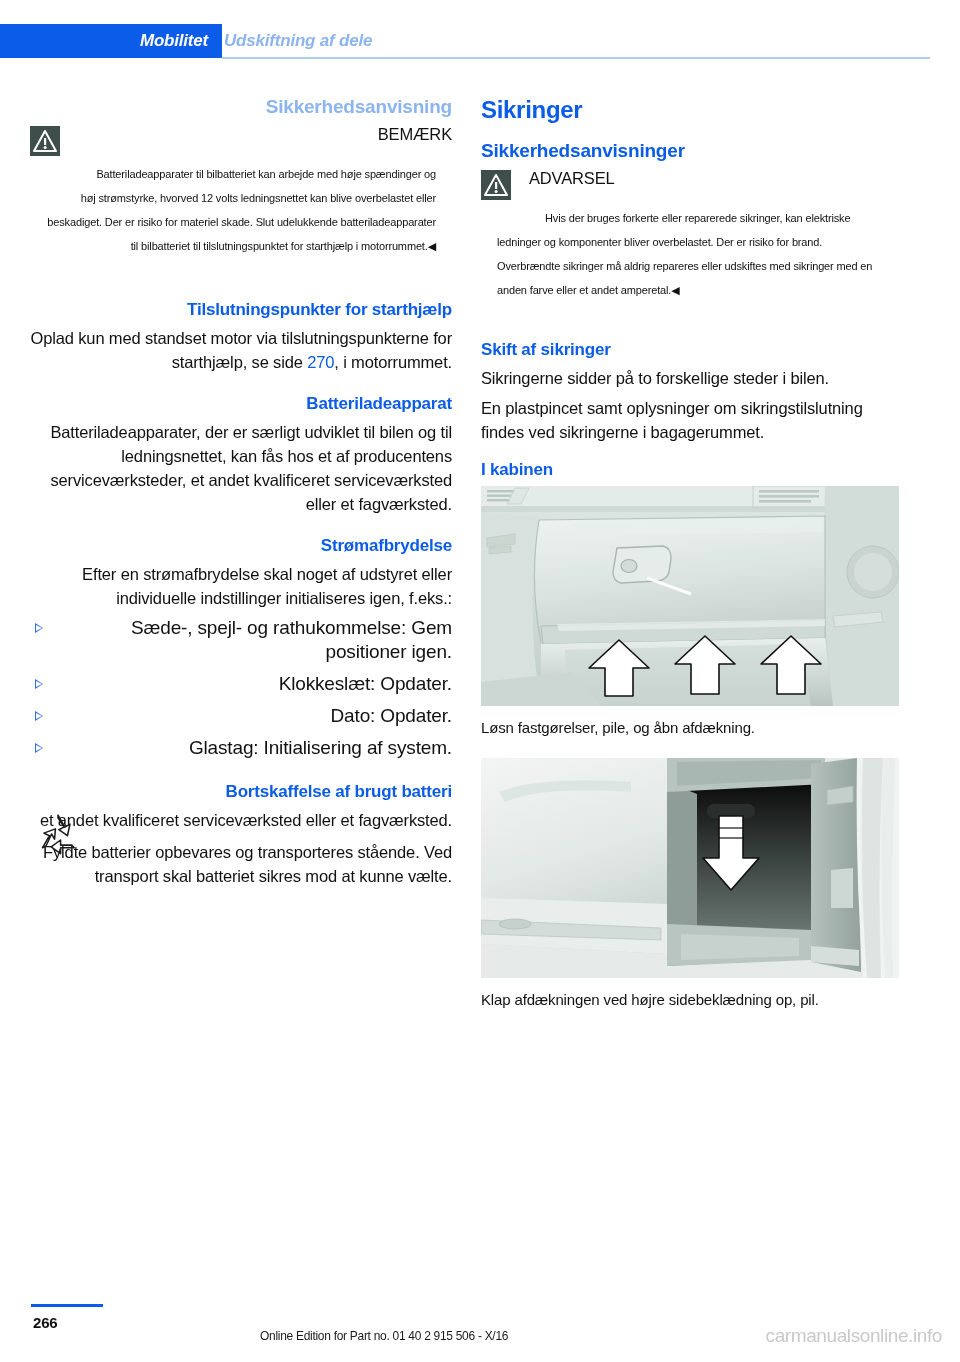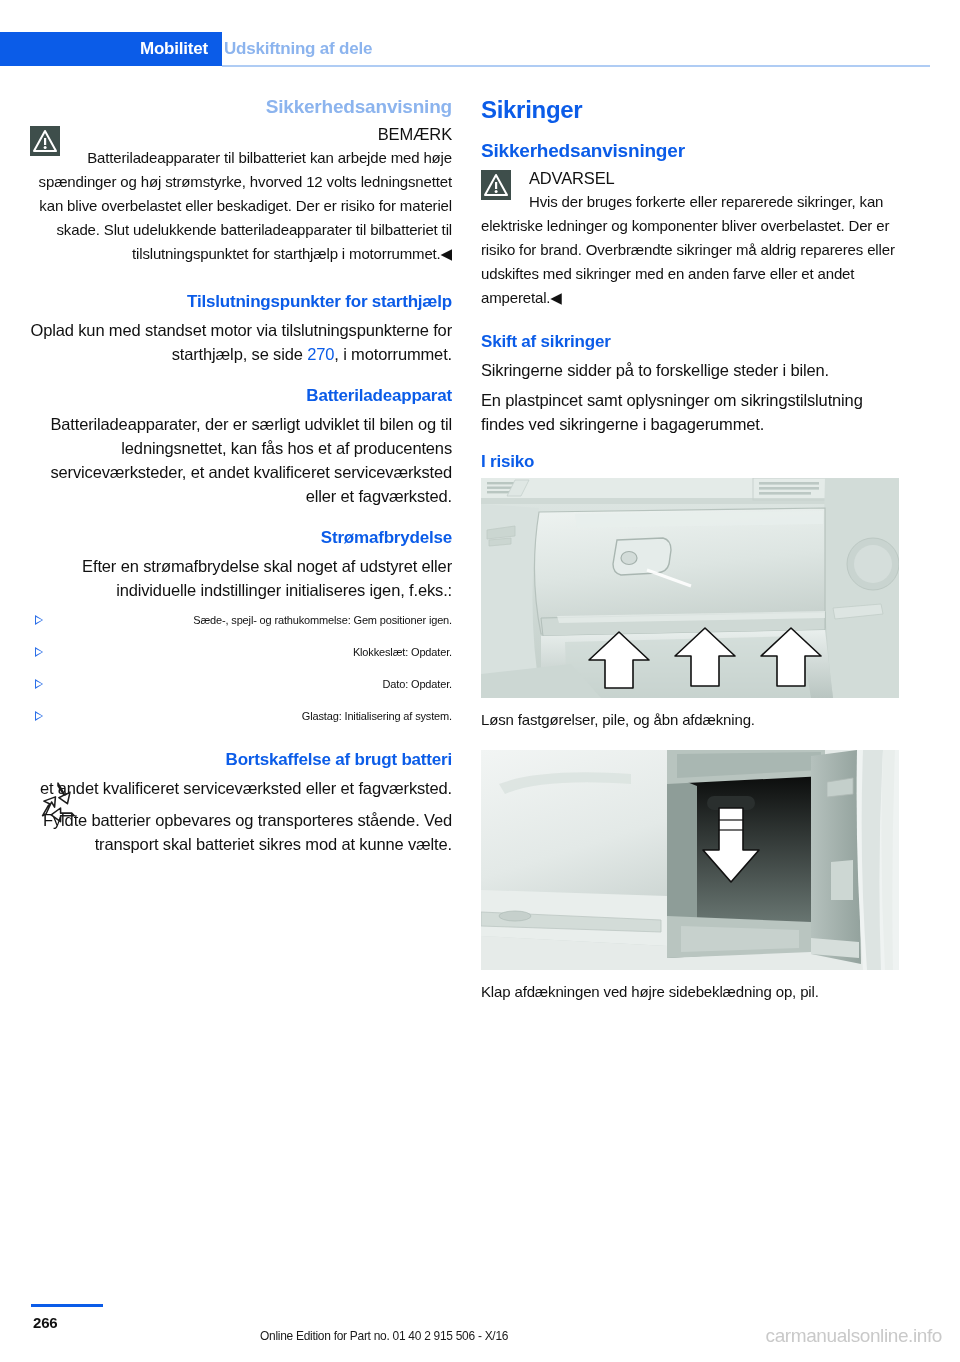--- a/index.html
+++ b/index.html
@@ -12,23 +12,24 @@
     height: 1362px;
     position: relative;
     font-family: "Liberation Sans", sans-serif;
     color: #111111;
     overflow: hidden;
   }
 
   
   .header {
     position: absolute;
-    left: 0; top: 8px;
+    left: 0; top: 0;
     width: 824px;
     height: 62px;
+    font-style: italic;
   }
   .tabstrip {
     position: absolute;
     left: 0; top: 24px;
     height: 34px;
     width: 960px;
     display: flex;
     align-items: stretch;
   }
   .tab-active {
@@ -117,23 +118,23 @@
     display: block;
   }
   .notice .tri-icon svg { display: block; }
   .notice-title {
     font-size: 16.5px;
     line-height: 24px;
     margin: 0 0 0 48px;
     letter-spacing: -0.15px;
   }
   .notice-body {
-    font-size: 15px;
-    line-height: 24px;
-    margin: 0;
+    font-size: 11px;
+    line-height: 24px;
+    margin: 16px;
     letter-spacing: -0.15px;
     text-indent: 48px;
   }
 
   
   .recycle-block { position: relative; }
   .recycle-block .recycle-icon {
     position: absolute;
     left: 2px; top: 2px;
     width: 52px; height: 48px;
@@ -150,21 +151,21 @@
 
   
   ul.bullets {
     list-style: none;
     margin: 6px 0 0 0;
     padding: 0;
   }
   ul.bullets li {
     position: relative;
     padding-left: 40px;
-    font-size: 11px;
+    font-size: 19px;
     line-height: 24px;
     margin-bottom: 8px;
     letter-spacing: -0.15px;
   }
   ul.bullets li .tri {
     position: absolute;
     left: 5px;
     top: 7px;
     width: 0; height: 0;
     border-left: 8px solid #2B6FE8;
@@ -323,21 +324,21 @@
   </div>
 
   <div class="gap-m"></div>
 
   <h3 class="doc-h3">Skift af sikringer</h3>
   <p class="body">Sikringerne sidder på to forskellige steder i bilen.</p>
   <p class="body">En plastpincet samt oplysninger om sikringstilslutning findes ved sikringerne i bagagerummet.</p>
 
   <div style="height:10px"></div>
 
-  <h3 class="doc-h3">I risiko</h3>
+  <h3 class="doc-h3">I kabinen</h3>
   <figure class="figure">
     <div class="frame">
       <svg width="418" height="220" viewBox="0 0 418 220">
         <defs>
           <linearGradient id="dashG" x1="0" y1="0" x2="0" y2="1">
             <stop offset="0" stop-color="#dfe7e4"></stop>
             <stop offset="1" stop-color="#c2cec9"></stop>
           </linearGradient>
           <linearGradient id="lidG" x1="0" y1="0" x2="0.25" y2="1">
             <stop offset="0" stop-color="#eef3f1"></stop>

